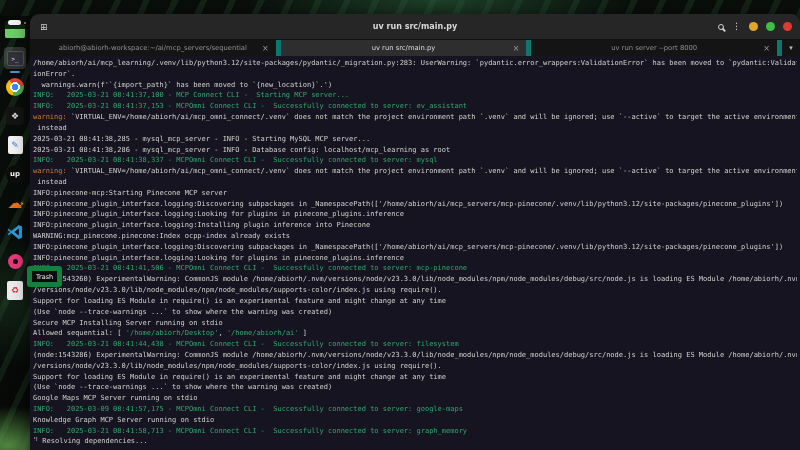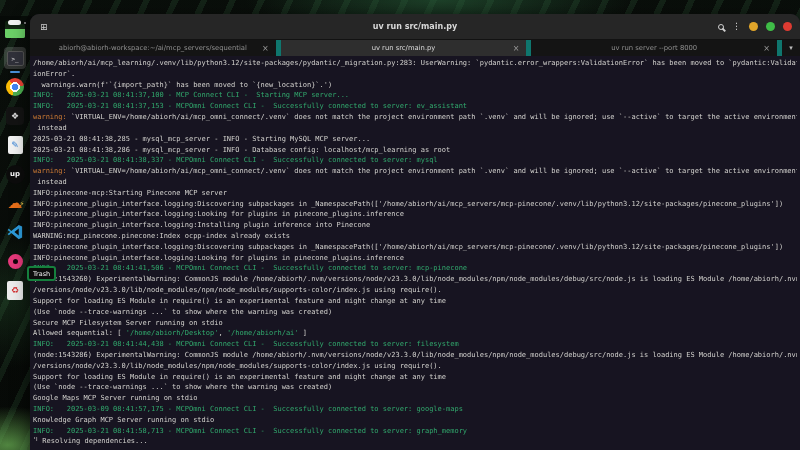--- a/index.html
+++ b/index.html
@@ -49,21 +49,21 @@
   .doc{width:15px;height:18px;background:#f2f2f2;border-radius:2px;color:#2f7fd6;font-size:9px;
     display:flex;align-items:center;justify-content:center}
   .upw{width:19px;height:19px;background:#0c0c0c;border-radius:50%;color:#fff;font-size:7px;font-weight:bold;
     display:flex;align-items:center;justify-content:center}
   .cloud{position:relative;color:#e8701a;font-size:15px;line-height:15px}
   .cloud .bolt{position:absolute;right:-2px;bottom:-1px;font-size:7px;color:#ffd54f}
   .ring{width:15px;height:15px;border:5px solid #e5397a;border-radius:50%;background:#14060b}
   .trash{width:16px;height:19px;background:#ececec;border-radius:2px;color:#d63031;font-size:9px;
     display:flex;align-items:center;justify-content:center}
   
-  .tooltip{position:absolute;left:27px;top:266px;background:#0c0c0c;border:2px solid #15803d;color:#efefef;
+  .tooltip{position:absolute;left:27px;top:266px;background:#0c0c0c;border:5px solid #15803d;color:#efefef;
     font-size:6.5px;padding:1.5px 4px;border-radius:3px;z-index:20}
   
   .win{position:absolute;left:30px;top:14px;width:770px;height:436px;border-radius:9px 9px 0 0;
     background:#171421;box-shadow:0 4px 18px rgba(0,0,0,.6);z-index:6;overflow:hidden}
   .titlebar{height:26px;background:#262626;display:flex;align-items:center;position:relative;
     border-bottom:1px solid #121212}
   .tb-appicon{position:absolute;left:10px;color:#cfcfcf;font-size:9px}
   .win-title{flex:1;text-align:center;color:#d8d8d8;font-size:8px;font-weight:bold}
   .tb-actions{position:absolute;right:8px;display:flex;align-items:center;gap:8px}
   .icon-search{width:6px;height:6px;border:1px solid #cfcfcf;border-radius:50%;position:relative;display:inline-block}
@@ -202,21 +202,21 @@
       <div class="tline"><span class="c-fg">INFO:pinecone_plugin_interface.logging:Looking for plugins in pinecone_plugins.inference</span></div>
       <div class="tline"><span class="c-fg">INFO:pinecone_plugin_interface.logging:Installing plugin inference into Pinecone</span></div>
       <div class="tline"><span class="c-fg">WARNING:mcp_pinecone.pinecone:Index ocpp-index already exists</span></div>
       <div class="tline"><span class="c-fg">INFO:pinecone_plugin_interface.logging:Discovering subpackages in _NamespacePath(['/home/abiorh/ai/mcp_servers/mcp-pinecone/.venv/lib/python3.12/site-packages/pinecone_plugins'])</span></div>
       <div class="tline"><span class="c-fg">INFO:pinecone_plugin_interface.logging:Looking for plugins in pinecone_plugins.inference</span></div>
       <div class="tline"><span class="c-green">INFO:   2025-03-21 08:41:41,506 - MCPOmni Connect CLI -  Successfully connected to server: mcp-pinecone</span></div>
       <div class="tline"><span class="c-fg">(node:1543260) ExperimentalWarning: CommonJS module /home/abiorh/.nvm/versions/node/v23.3.0/lib/node_modules/npm/node_modules/debug/src/node.js is loading ES Module /home/abiorh/.nvm</span></div>
       <div class="tline"><span class="c-fg">/versions/node/v23.3.0/lib/node_modules/npm/node_modules/supports-color/index.js using require().</span></div>
       <div class="tline"><span class="c-fg">Support for loading ES Module in require() is an experimental feature and might change at any time</span></div>
       <div class="tline"><span class="c-fg">(Use `node --trace-warnings ...` to show where the warning was created)</span></div>
-      <div class="tline"><span class="c-fg">Secure MCP Filesystem Server running on stdio</span></div>
+      <div class="tline"><span class="c-fg">Secure MCP Installing Server running on stdio</span></div>
       <div class="tline"><span class="c-fg">Allowed sequential: [ </span><span class="c-green">'/home/abiorh/Desktop'</span><span class="c-fg">, </span><span class="c-green">'/home/abiorh/ai'</span><span class="c-fg"> ]</span></div>
       <div class="tline"><span class="c-green">INFO:   2025-03-21 08:41:44,438 - MCPOmni Connect CLI -  Successfully connected to server: filesystem</span></div>
       <div class="tline"><span class="c-fg">(node:1543286) ExperimentalWarning: CommonJS module /home/abiorh/.nvm/versions/node/v23.3.0/lib/node_modules/npm/node_modules/debug/src/node.js is loading ES Module /home/abiorh/.nvm</span></div>
       <div class="tline"><span class="c-fg">/versions/node/v23.3.0/lib/node_modules/npm/node_modules/supports-color/index.js using require().</span></div>
       <div class="tline"><span class="c-fg">Support for loading ES Module in require() is an experimental feature and might change at any time</span></div>
       <div class="tline"><span class="c-fg">(Use `node --trace-warnings ...` to show where the warning was created)</span></div>
       <div class="tline"><span class="c-fg">Google Maps MCP Server running on stdio</span></div>
       <div class="tline"><span class="c-green">INFO:   2025-03-09 08:41:57,175 - MCPOmni Connect CLI -  Successfully connected to server: google-maps</span></div>
       <div class="tline"><span class="c-fg">Knowledge Graph MCP Server running on stdio</span></div>
       <div class="tline"><span class="c-green">INFO:   2025-03-21 08:41:58,713 - MCPOmni Connect CLI -  Successfully connected to server: graph_memory</span></div>

